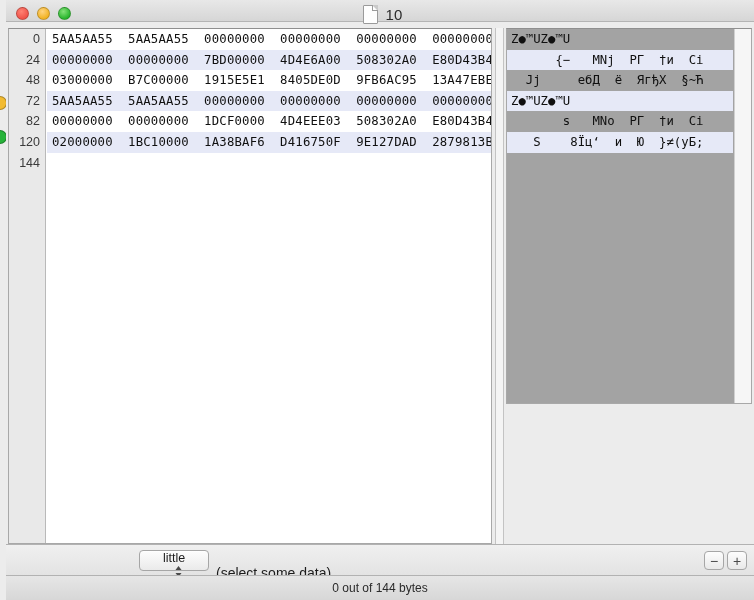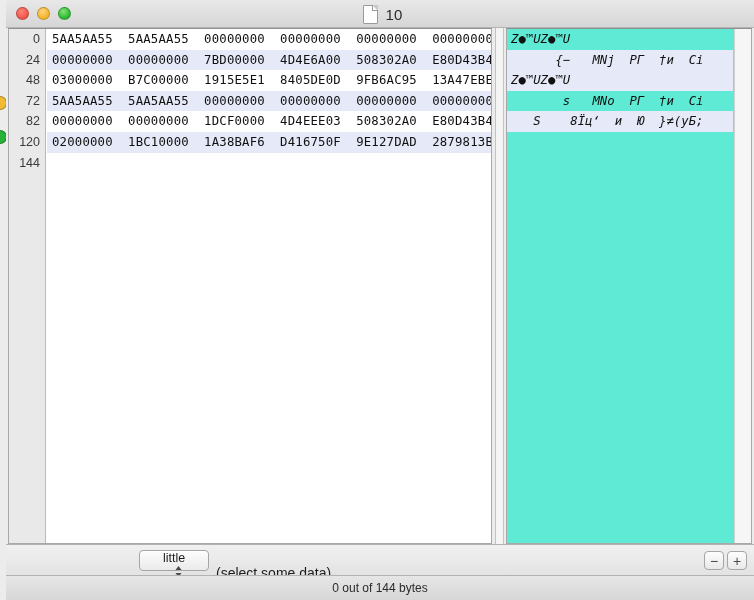--- a/index.html
+++ b/index.html
@@ -43,21 +43,21 @@
     box-sizing: border-box;
   }
   .behind-dot.yellow { top: 8px;  background: #f2bb32; }
   .behind-dot.green  { top: 42px; background: #27b33a; }
 
   
   .titlebar {
     position: absolute;
     left: 6px; top: 0;
     width: 748px;
-    height: 28px;
+    height: 22px;
     background: linear-gradient(to bottom, #e8e8e8 0%, #d6d6d6 100%);
     border-bottom: 1px solid #b4b4b4;
     box-sizing: border-box;
     z-index: 5;
   }
   .lights {
     position: absolute;
     left: 10px;
     top: 7px;
     display: flex;
@@ -197,27 +197,26 @@
     border-left: 1px solid #c3c3c3;
     border-right: 1px solid #c3c3c3;
     box-sizing: border-box;
   }
 
   
   .ascii-pane {
     position: absolute;
     left: 500px; top: 0;
     width: 246px;
-    height: 516px;
-    box-sizing: border-box;
-    background: #5eead4;
+    height: 376px;
+    box-sizing: border-box;
+    background: #a3a3a3;
     border: 1px solid #a8a8a8;
     border-top: 1px solid #8f8f8f;
     overflow: hidden;
-    font-style: italic;
   }
   .ascii-rows {
     position: absolute;
     left: 0; top: 0;
     width: 226px;
     height: 514px;
   }
   .ascii-row {
     height: 20.6px;
     line-height: 20.6px;
@@ -373,20 +372,21 @@
     </div>
 
     <div class="pane-sep">
       <div class="track"></div>
     </div>
 
     <div class="ascii-pane">
       <div class="ascii-rows">
         <div class="ascii-row">Z●™UZ●™U</div>
         <div class="ascii-row alt">      {−   MNj  PГ  †и  Ci</div>
+        <div class="ascii-row">  Jj     ебД  ё  ЯгђX  §~Ћ</div>
         <div class="ascii-row alt">Z●™UZ●™U</div>
         <div class="ascii-row">       s   MNo  PГ  †и  Ci</div>
         <div class="ascii-row alt">   S    8Їц‘  и  Ю  }≠(уБ;</div>
         <div class="ascii-row"></div>
       </div>
       <div class="ascii-scroll"></div>
     </div>
 
   </div>
 

